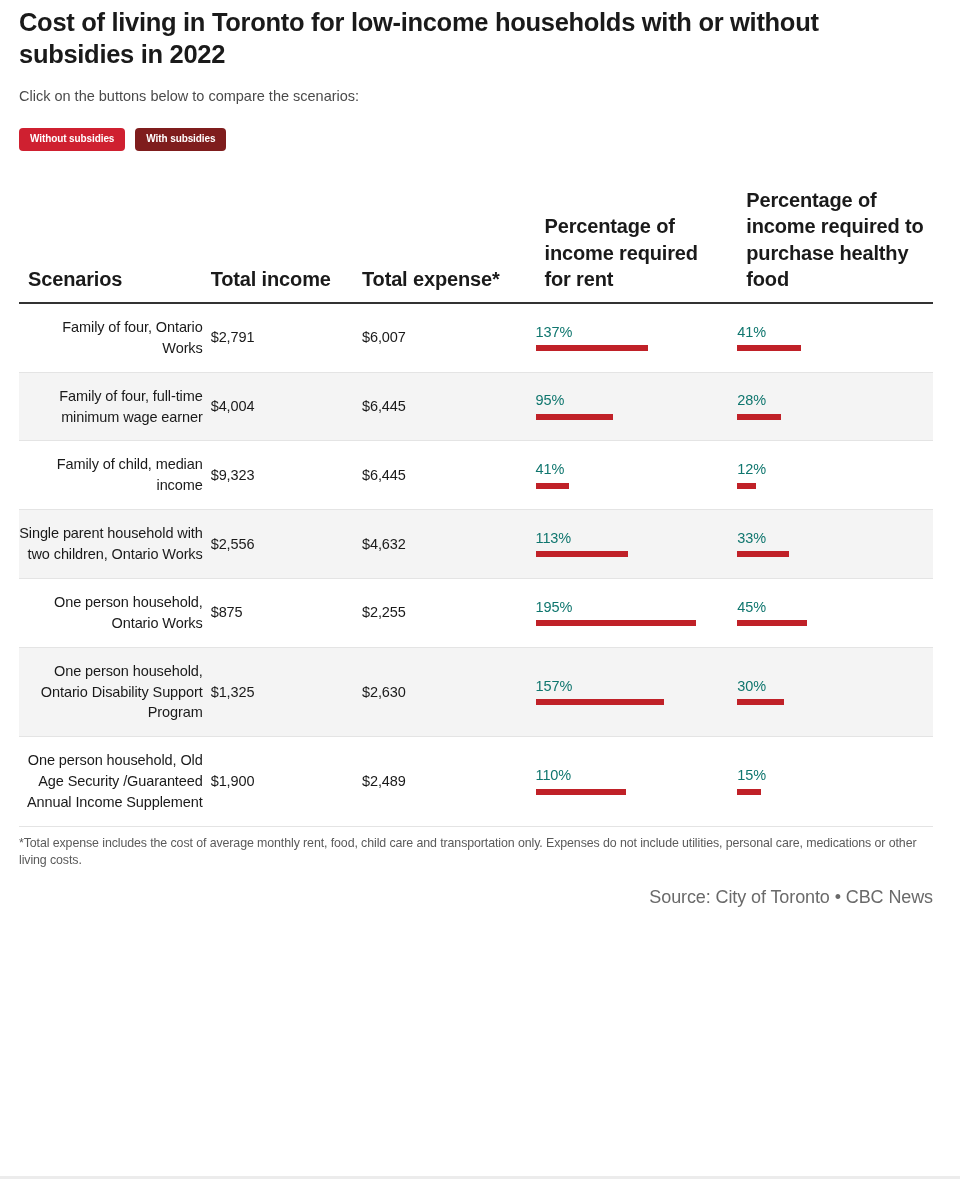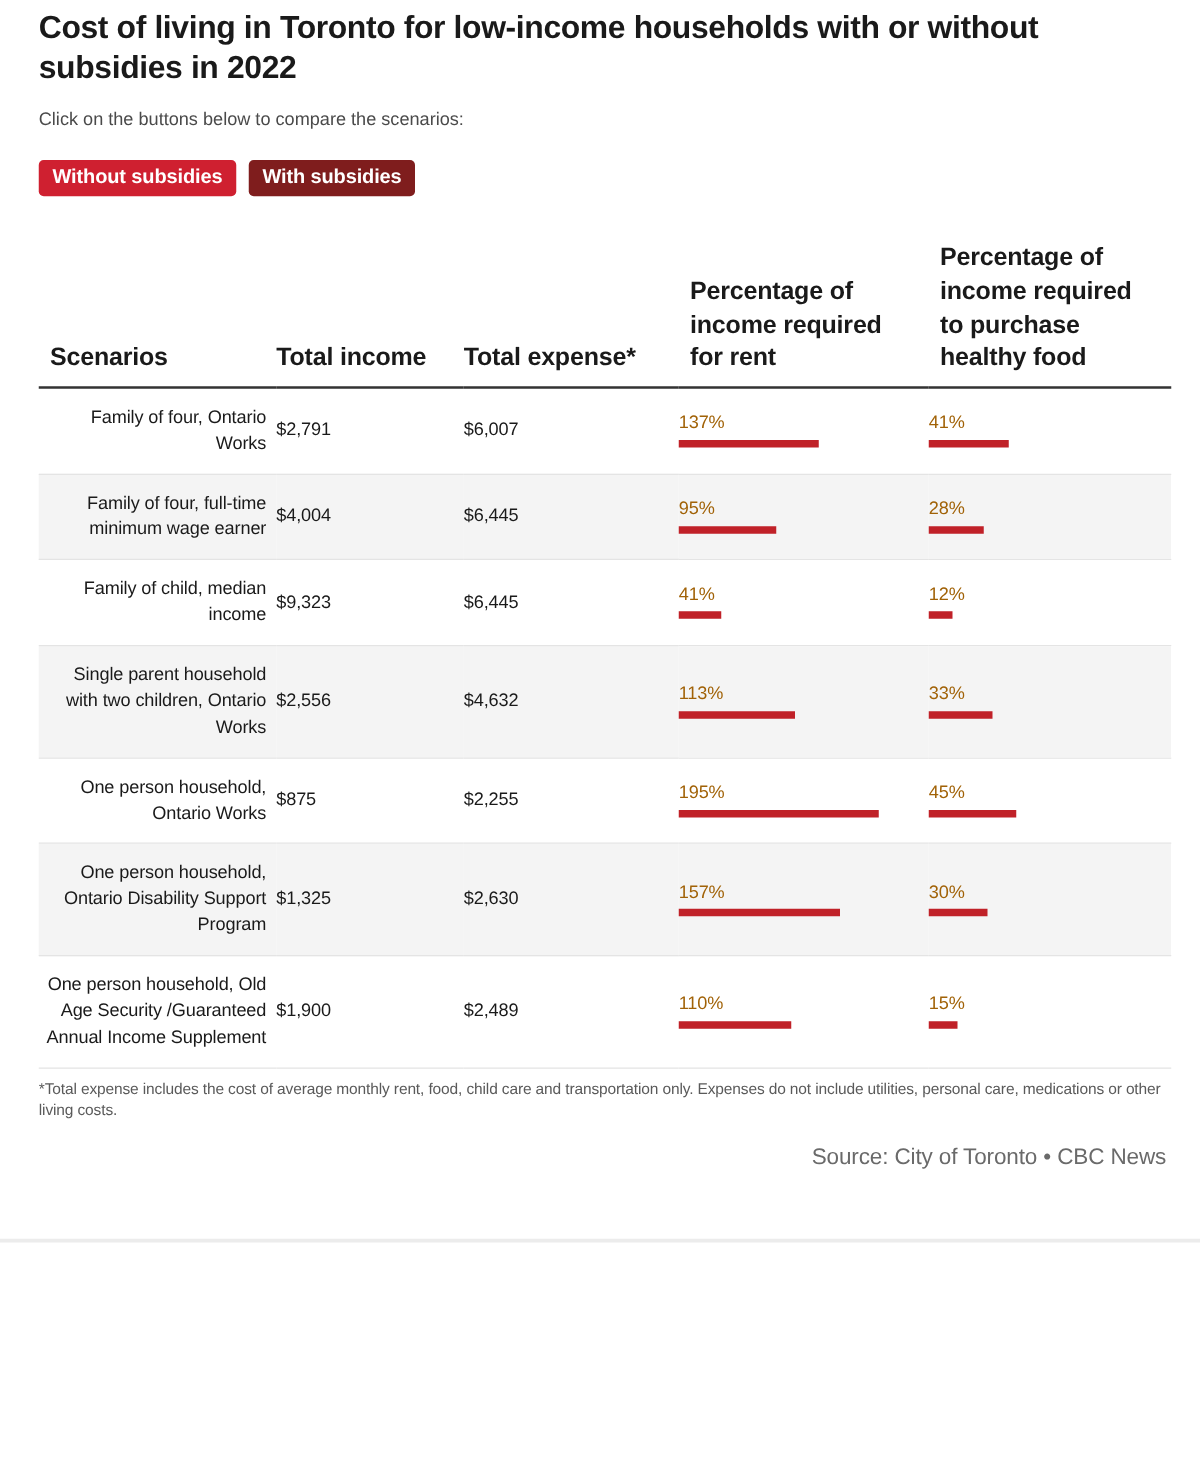--- a/index.html
+++ b/index.html
@@ -10,23 +10,23 @@
   body {
     width: 960px;
     height: 1179px;
     font-family: "Liberation Sans", sans-serif;
     color: #222222;
     overflow: hidden;
     position: relative;
   }
   .page {
     width: 960px;
-    height: 994px;
+    height: 1179px;
     box-sizing: border-box;
-    padding: 0 27px 0 31px;
+    padding: 0 27px 0 19px;
     position: relative;
   }
 
   
   .title {
     font-size: 25.5px;
     font-weight: bold;
     line-height: 1.26;
     letter-spacing: -0.3px;
     color: #1a1a1a;
@@ -43,21 +43,21 @@
   .buttons {
     margin-top: 22px;
     display: flex;
     gap: 10px;
     align-items: center;
   }
   .btn {
     border: none;
     border-radius: 4px;
     font-family: "Liberation Sans", sans-serif;
-    font-size: 16px;
+    font-size: 10px;
     font-weight: bold;
     color: #ffffff;
     padding: 5px 11px 6px 11px;
     cursor: pointer;
     line-height: 1.15;
     letter-spacing: -0.1px;
   }
   .btn-without { background: #cf2030; }
   .btn-with { background: #7f1d1d; }
 
@@ -99,21 +99,21 @@
   tr.stripe td { background: #f4f4f4; }
   tr.row td { border-bottom: 1px solid #e4e4e4; }
 
   
   .barcell {
     position: relative;
     padding-left: 9px;
   }
   .barlabel {
     font-size: 14.5px;
-    color: #a16207;
+    color: #0f766e;
     line-height: 1;
     margin-bottom: 6px;
     letter-spacing: -0.1px;
   }
   .bar {
     height: 6px;
     background: #c02128;
     border-radius: 0;
   }
 

